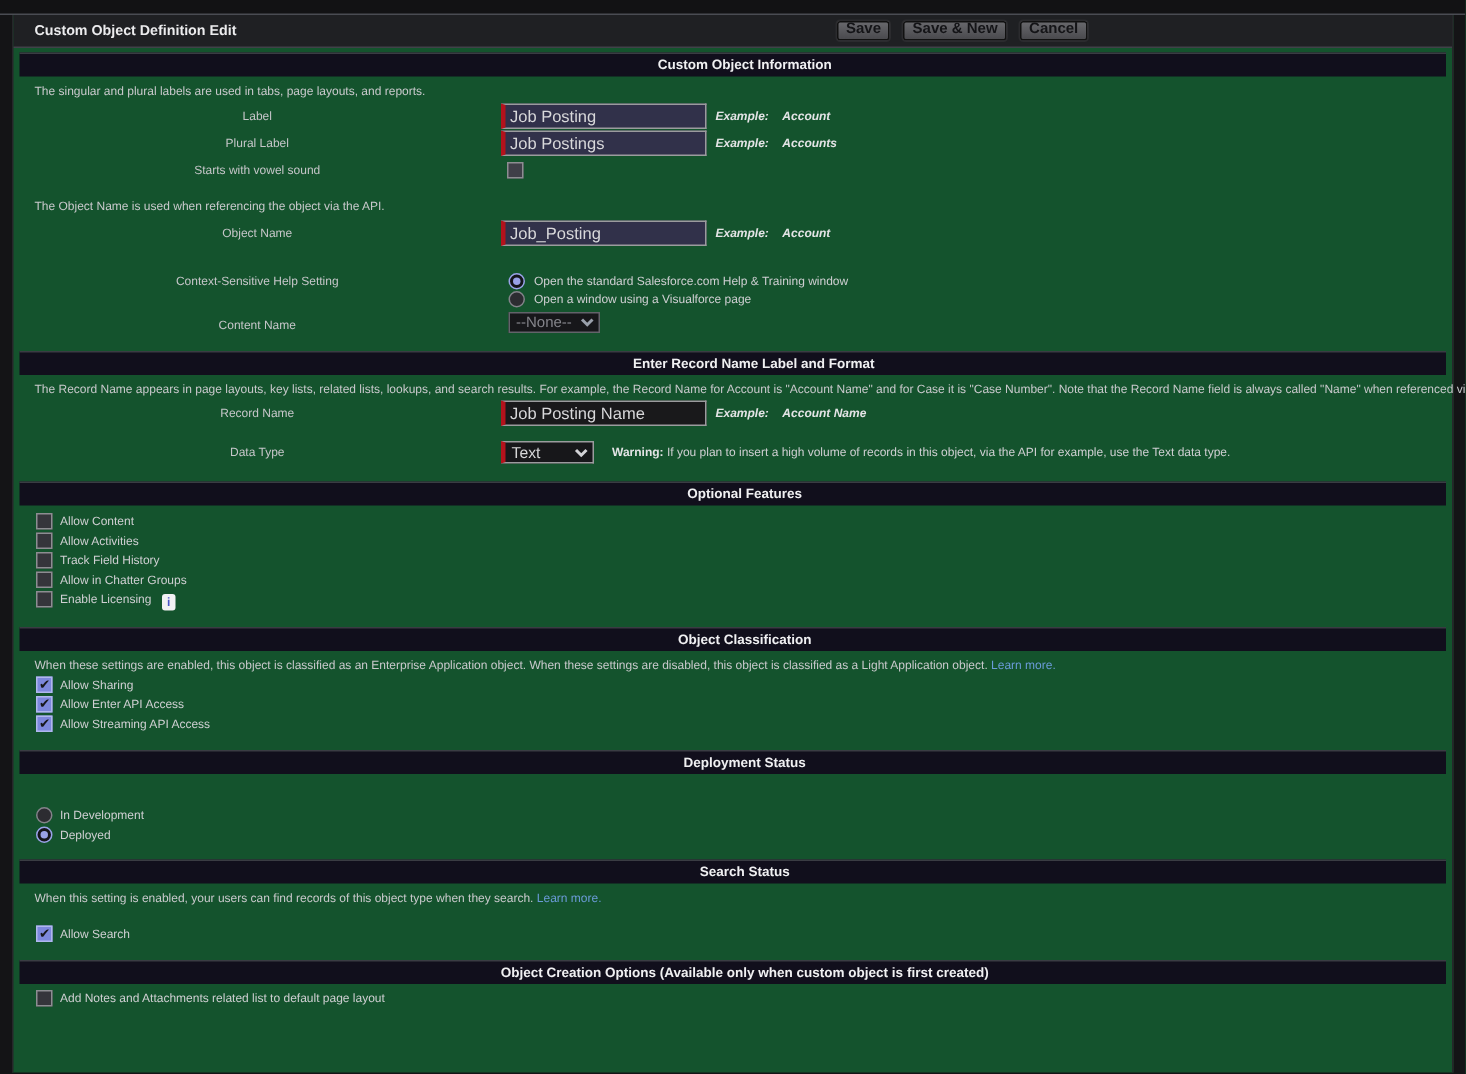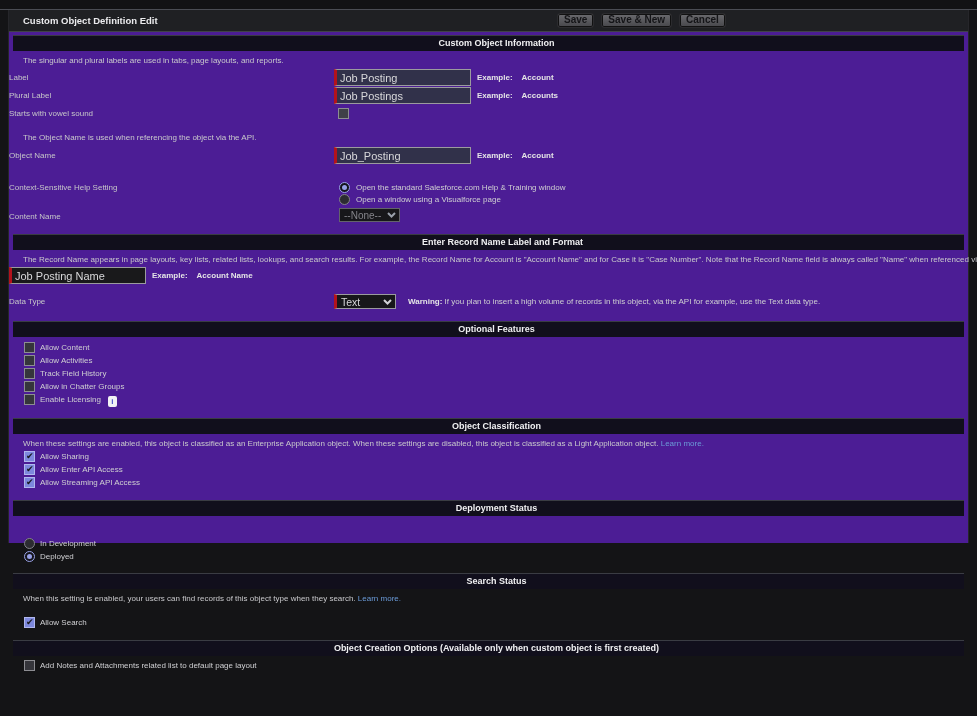--- a/index.html
+++ b/index.html
@@ -4,21 +4,21 @@
 <style>
   * { margin:0; padding:0; box-sizing:border-box; }
   html,body { width:977px; height:716px; overflow:hidden; }
   body {
     background:#141416;
     font-family:"Liberation Sans", sans-serif;
     color:#cfcfd2;
     font-size:8px;
   }
   .top-strip { height:10px; background:#121214; border-bottom:1px solid #4a4c53; }
-  .main { margin:0 8px; background:#4c1d95; height:533px; position:relative; border-left:1px solid #26262a; border-right:1px solid #26262a; }
+  .main { margin:0 8px; background:#14532d; height:705px; position:relative; border-left:1px solid #26262a; border-right:1px solid #26262a; }
 
   
   .titlebar {
     position:relative; height:22px; background:#1f2023;
     border-bottom:1px solid #404249;
     display:flex; align-items:center;
   }
   .titlebar .title { font-size:9.5px; font-weight:bold; color:#ececee; padding-left:14px; }
   .btn-row { position:absolute; left:548px; top:0; height:100%; display:flex; align-items:center; gap:7px; }
   .btn {
@@ -32,30 +32,30 @@
 
   
   .sec {
     margin:0 4px; background:#110f1c; border-top:1px solid #3a3c43;
     color:#f0f0f2; font-weight:bold; font-size:9px;
     padding:2px 0 3px 16px; line-height:10px;text-align:center;
   }
 
   .intro { padding:5px 14px 0 14px; line-height:9px; color:#c9c9cc; }
   .row { display:flex; align-items:flex-start; }
-  .lbl { width:325px; text-align:left; padding-right:0; color:#c6c6c9; padding-top:4px; line-height:9px; }
+  .lbl { width:325px; text-align:center; padding-right:0; color:#c6c6c9; padding-top:4px; line-height:9px; }
 
   .txtinput {
     width:137px; height:17px;
     background:#31314a; border:1px solid #9b9b9e; border-left:3px solid #b3121c;
     color:#d8d8da; font-family:"Liberation Sans", sans-serif; font-size:11px;
     padding:0 3px;
   }
   .txtinput.plain-bg { background:#19191b; }
-  .example { font-weight:bold; color:#e4e4e6; padding-top:4px; margin-left:6px; white-space:nowrap; }
+  .example { font-weight:bold; color:#e4e4e6; padding-top:4px; margin-left:6px; white-space:nowrap;font-style:italic; }
   .example .val { margin-left:9px; }
 
   textarea.desc {
     width:455px; height:57px; background:#1b1b1d;
     border:1px solid #8a8266; color:#cfcfd2;
     font-family:"Liberation Sans", sans-serif; font-size:8px; padding:2px 3px;
     resize:both;
   }
 
   
@@ -171,20 +171,21 @@
           </svg>
       </span>
     </div>
   </div>
 
   <div class="sec" style="margin-top:12px;padding-left:28px;">Enter Record Name Label and Format</div>
 
   <div class="intro nowrap" style="padding-right:4px;">The Record Name appears in page layouts, key lists, related lists, lookups, and search results. For example, the Record Name for Account is "Account Name" and for Case it is "Case Number". Note that the Record Name field is always called "Name" when referenced via the API.</div>
 
   <div class="row" style="margin-top:3px;">
+    <div class="lbl">Record Name</div>
     <input class="txtinput plain-bg" type="text" value="Job Posting Name" style="">
     <span class="example"><span>Example:</span><span class="val">Account Name</span></span>
   </div>
 
   <div class="row" style="margin-top:10px;">
     <div class="lbl" style="padding-top:3px;">Data Type</div>
     <div class="select required" style="width:62px;height:15px;font-size:10.5px;">
       <span>Text</span>
       <span class="chev">
         <svg width="9" height="6" viewBox="0 0 9 6">

